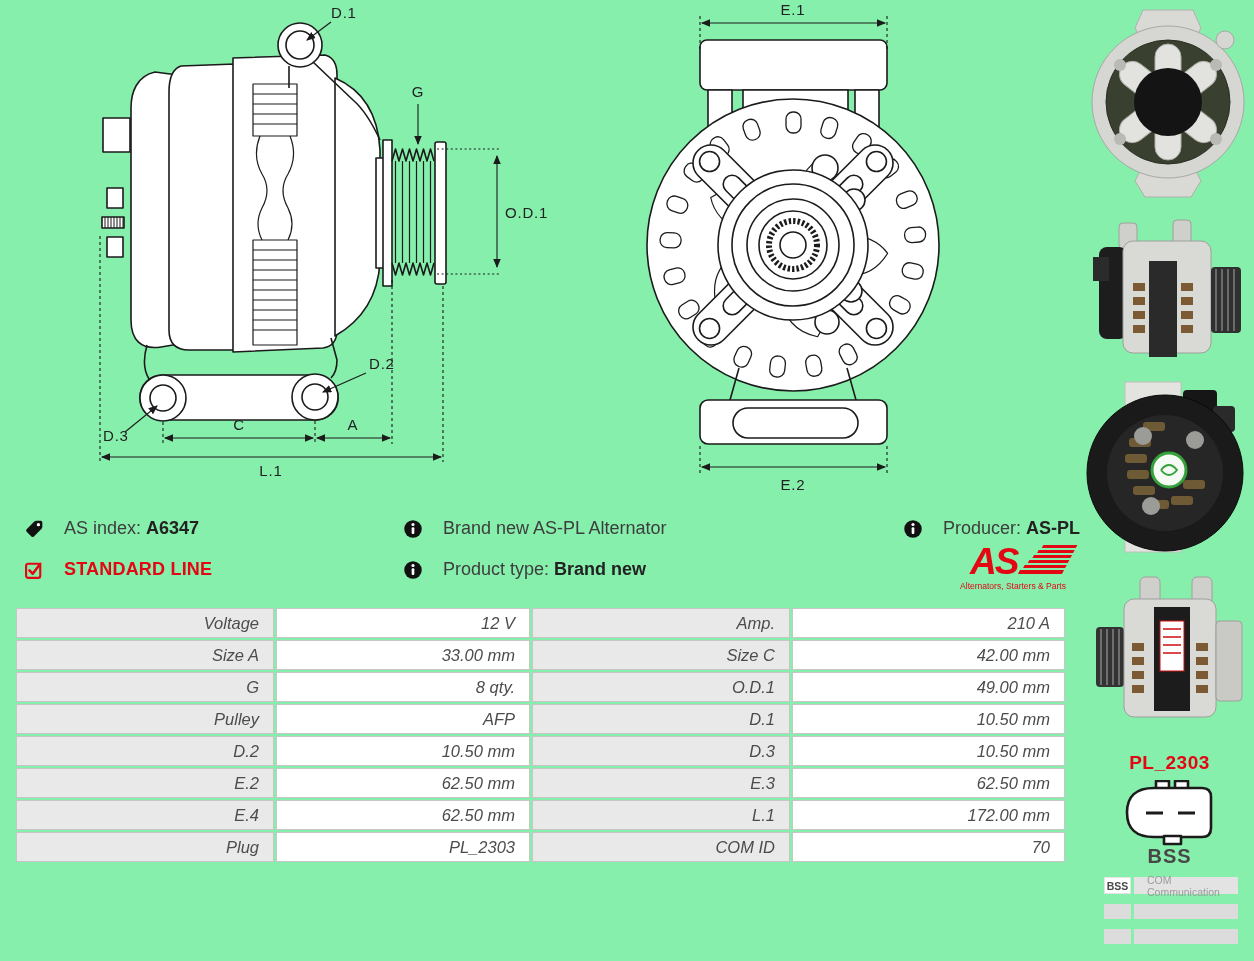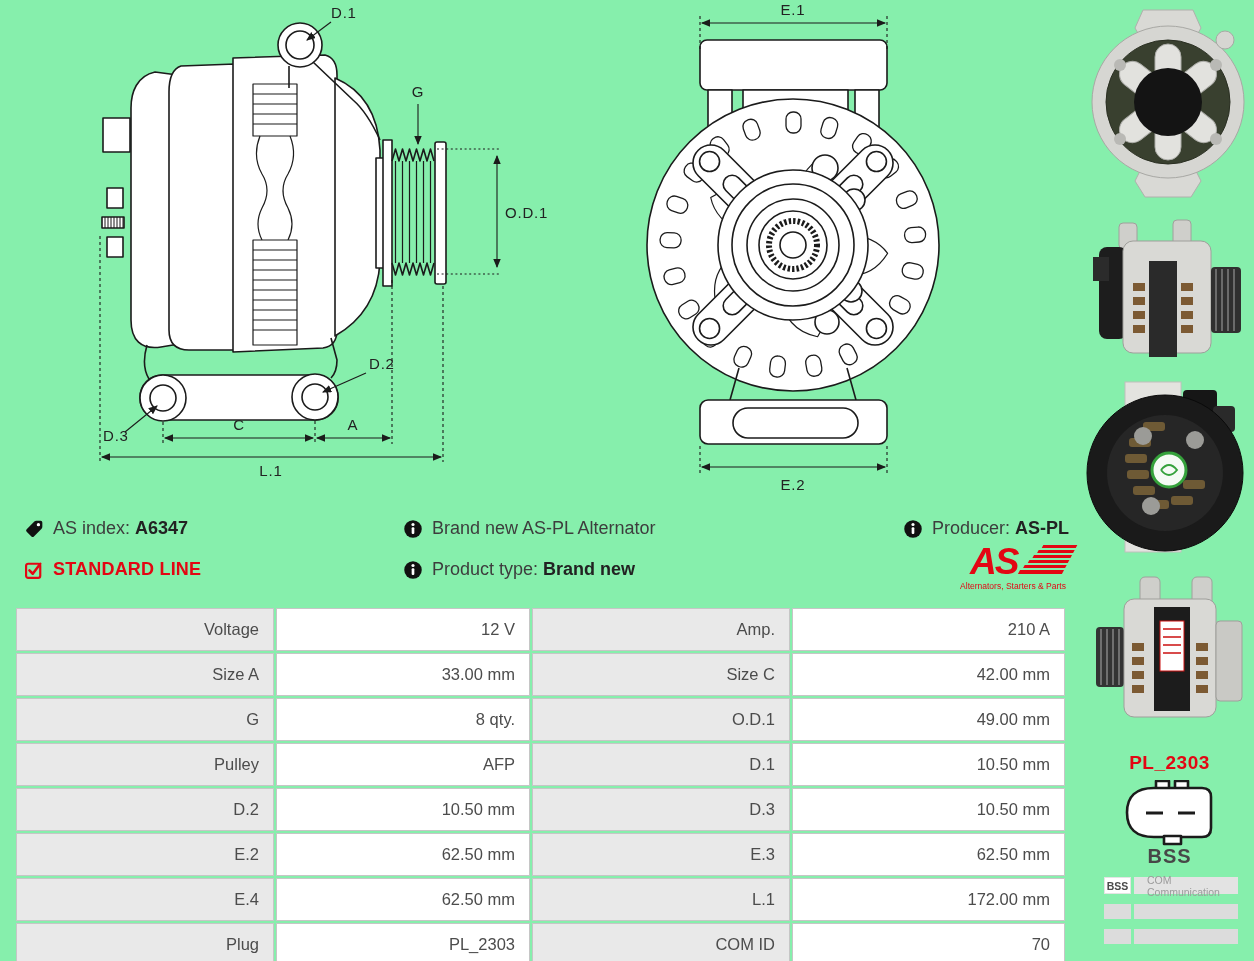--- a/index.html
+++ b/index.html
@@ -3,31 +3,31 @@
 <meta charset="utf-8">
 <style>
   * { margin:0; padding:0; box-sizing:border-box; }
   html,body { background:#fff; }
   body { font-family:"Liberation Sans", sans-serif; color:#3f3f3f; }
   #page { position:relative; width:1254px; height:961px; background:#86efac; overflow:hidden; margin:0 auto; }
 
   .abs { position:absolute; }
 
   
-  .info-item { position:absolute; display:flex; align-items:center; gap:9px; font-size:18px; color:#3d3d3d; white-space:nowrap; }
+  .info-item { position:absolute; display:flex; align-items:center; gap:20px; font-size:18px; color:#3d3d3d; white-space:nowrap; }
   .info-item b { color:#222; font-weight:bold; }
   .info-icon { width:20px; height:20px; flex:0 0 20px; }
   .red-line { color:#e30613; font-weight:bold; letter-spacing:0.2px; }
 
   
   .as-logo { position:absolute; left:948px; top:540px; width:130px; height:54px; }
 
   
   table.specs { position:absolute; left:14px; top:606px; width:1051px; border-collapse:separate; border-spacing:2px; font-size:16.5px; color:#4c4c4c; table-layout:fixed; }
-  table.specs td { border:1px solid #c6c6c6; height:43px; padding:2px 14px 2px 6px; text-align:right; vertical-align:middle; background:#fff; }
+  table.specs td { border:1px solid #c6c6c6; height:30px; padding:2px 14px 2px 6px; text-align:right; vertical-align:middle; background:#fff;font-style:italic; }
   table.specs td.lbl { background:#e9e9e9; }
   table.specs col.c1 { width:258px; } table.specs col.c2 { width:254px; }
   table.specs col.c3 { width:258px; } table.specs col.c4 { width:273px; }
 
   
   .plug-code { position:absolute; left:1085px; top:752px; width:169px; text-align:center; font-size:19px; font-weight:bold; color:#e30613; letter-spacing:0.5px; cursor:pointer; }
   .plug-name { position:absolute; left:1085px; top:845px; width:169px; text-align:center; font-size:20px; font-weight:bold; color:#474747; letter-spacing:1px; }
   .com-row { position:absolute; left:1104px; top:877px; display:flex; gap:3px; font-size:10.5px; }
   .com-key { width:27px; height:17px; background:#fff; border:1px solid #e4e4e4; color:#4a4a4a; font-weight:bold; display:flex; align-items:center; justify-content:center; }
   .com-val { width:104px; height:17px; background:#e3e3e3; color:#9b9b9b; display:flex; align-items:center; padding-left:13px; }

